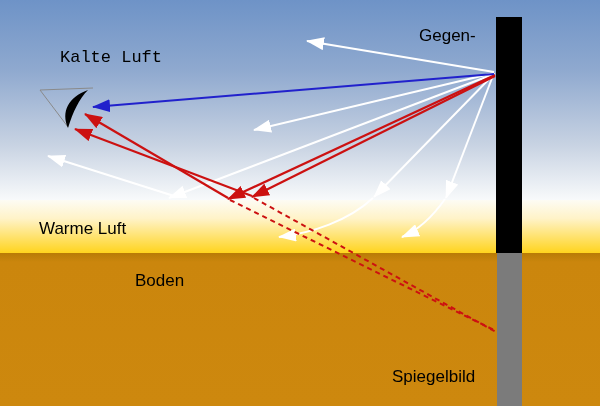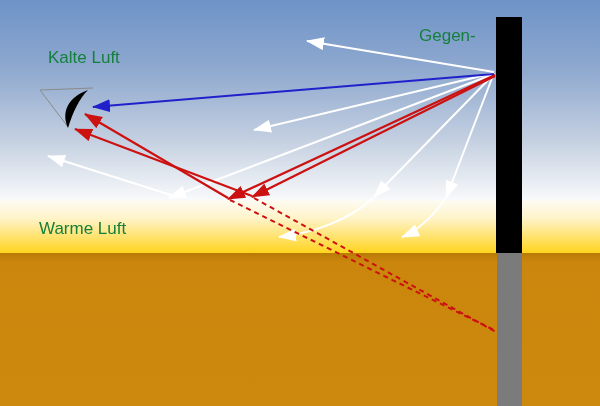--- a/index.html
+++ b/index.html
@@ -31,21 +31,21 @@
       var(--ground_orange,#CB860D) 9px,
       #CD880E 100%);
   }
   svg.overlay{position:absolute;left:0;top:0;}
   .ray-white{stroke:var(--ray_white,#FFFFFF);stroke-width:2;fill:none;}
   .ray-red{stroke:var(--ray_red,#CC1111);stroke-width:2.2;fill:none;}
   .ray-red-dashed{stroke:var(--ray_red,#CC1111);stroke-width:2;fill:none;stroke-dasharray:5 4;}
   .ray-blue{stroke:var(--ray_blue,#2121CC);stroke-width:2;fill:none;}
   .cone{stroke:#8A8A8A;stroke-width:1;fill:none;}
   .label{
-    position:absolute;color:#15803d;font-size:17px;line-height:21px;
+    position:absolute;color:#000000;font-size:17px;line-height:21px;
     white-space:nowrap;
   }
 </style>
 </head>
 <body>
 
 <div id="stage">
 
   <div class="sky"></div>
   <div class="warm"></div>
@@ -89,23 +89,25 @@
 
     <line class="ray-blue" x1="494" y1="74" x2="93" y2="107" marker-end="url(#ab)"></line>
 
     <g>
       <line class="cone" x1="40" y1="90" x2="93" y2="88"></line>
       <line class="cone" x1="40" y1="90" x2="68" y2="127"></line>
       <path d="M88,90 C68,97 61,112 68,128 C73,112 79,99 88,90 Z" fill="#000000"></path>
     </g>
   </svg>
 
-  <div class="label" style="left:48px;top:47px;">Kalte Luft</div>
+  <div class="label" style="left:60px;top:47px;font-family:Liberation Mono, monospace;">Kalte Luft</div>
 
   <div class="label" style="left:419px;top:25px;">
     <div>Gegen-</div>
   </div>
 
   <div class="label" style="left:39px;top:218px;">Warme Luft</div>
 
+  <div class="label" style="left:135px;top:270px;">Boden</div>
 
+  <div class="label" style="left:392px;top:366px;">Spiegelbild</div>
 
 </div>
 
 </body></html>

